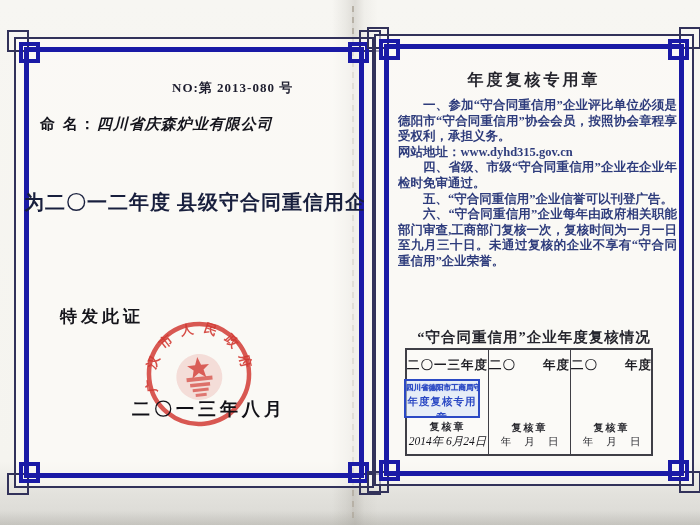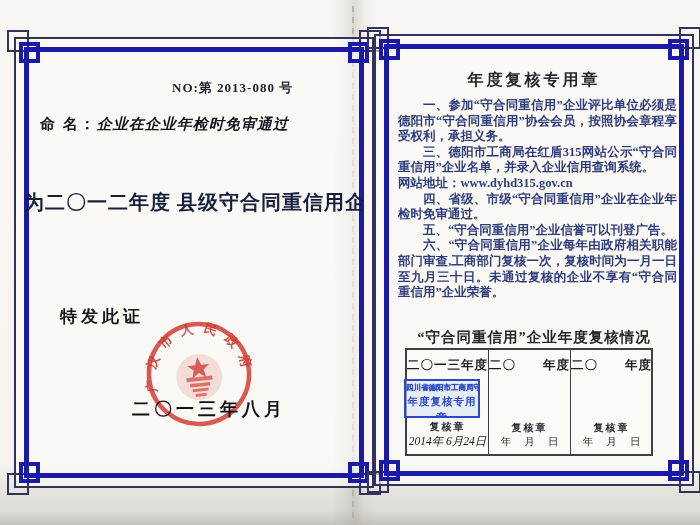--- a/index.html
+++ b/index.html
@@ -90,21 +90,21 @@
       <div class="corner2 tl"></div>
       <div class="corner2 tr"></div>
       <div class="corner2 bl"></div>
       <div class="corner2 br"></div>
       <div class="frame-blue"></div>
     </div>
 
     <div class="cert-no">NO:第 2013-080 号</div>
 
     <div class="name-row">
-      <span class="name-label">命 名：</span><span class="company-name">企业在企业年检时免审通过</span>
+      <span class="name-label">命 名：</span><span class="company-name">四川省庆森炉业有限公司</span>
     </div>
 
     <div class="award-line">为二〇一二年度 县级守合同重信用企业</div>
 
     <div class="issue-line">特发此证</div>
 
     <svg class="seal" viewBox="0 0 110 110">
       <circle cx="55" cy="55" r="50" fill="none" stroke="#cf2b24" stroke-width="4.5" opacity="0.85"></circle>
       <defs>
         <path id="sealArc" d="M 15,76 A 44,44 0 1 1 95,76" fill="none"></path>
@@ -135,21 +135,20 @@
       <div class="corner2 tr"></div>
       <div class="corner2 bl"></div>
       <div class="corner2 br"></div>
       <div class="frame-blue"></div>
     </div>
 
     <div class="notice-title">年度复核专用章</div>
 
     <div class="notice-body">
       <p>一、参加“守合同重信用”企业评比单位必须是德阳市“守合同重信用”协会会员，按照协会章程享受权利，承担义务。</p>
-      <p>三、德阳市工商局在红盾315网站公示“守合同重信用”企业名单，并录入企业信用查询系统。</p>
       <p class="no-indent">网站地址：www.dyhd315.gov.cn</p>
       <p>四、省级、市级“守合同重信用”企业在企业年检时免审通过。</p>
       <p>五、“守合同重信用”企业信誉可以刊登广告。</p>
       <p>六、“守合同重信用”企业每年由政府相关职能部门审查,工商部门复核一次，复核时间为一月一日至九月三十日。未通过复核的企业不享有“守合同重信用”企业荣誉。</p>
     </div>
 
     <div class="review-title">“守合同重信用”企业年度复核情况</div>
 
     <div class="review-table">
 

